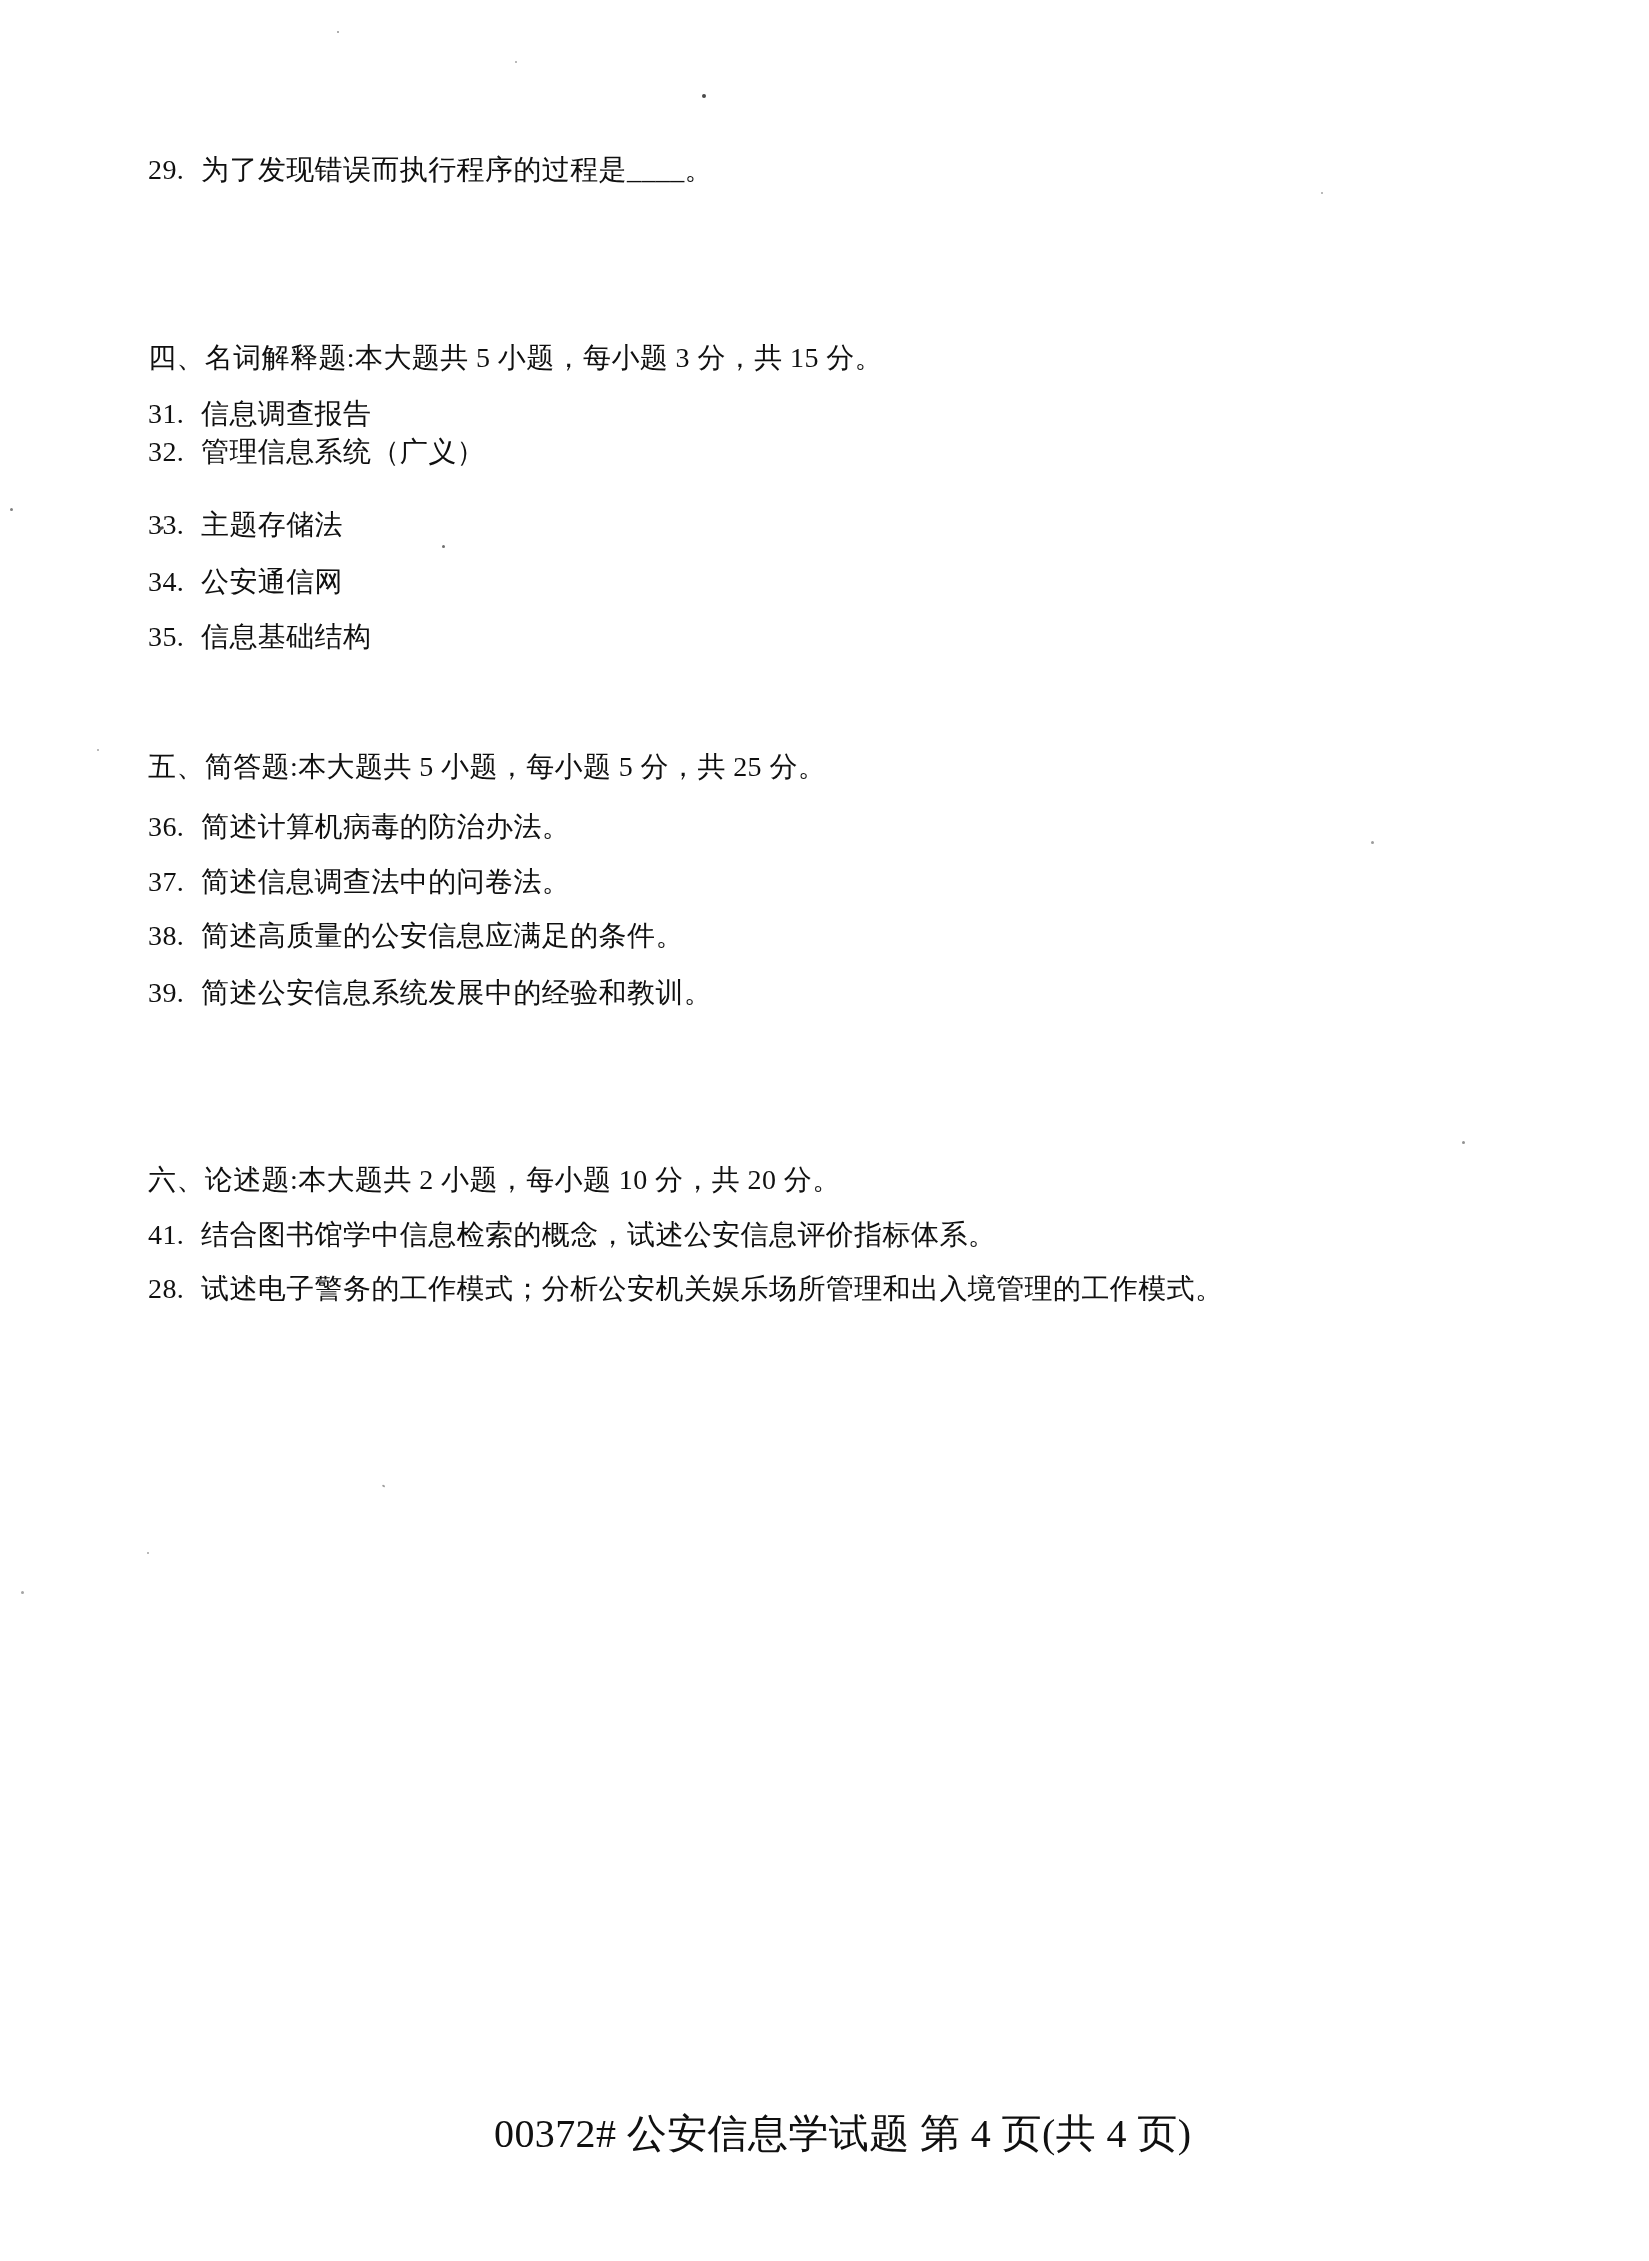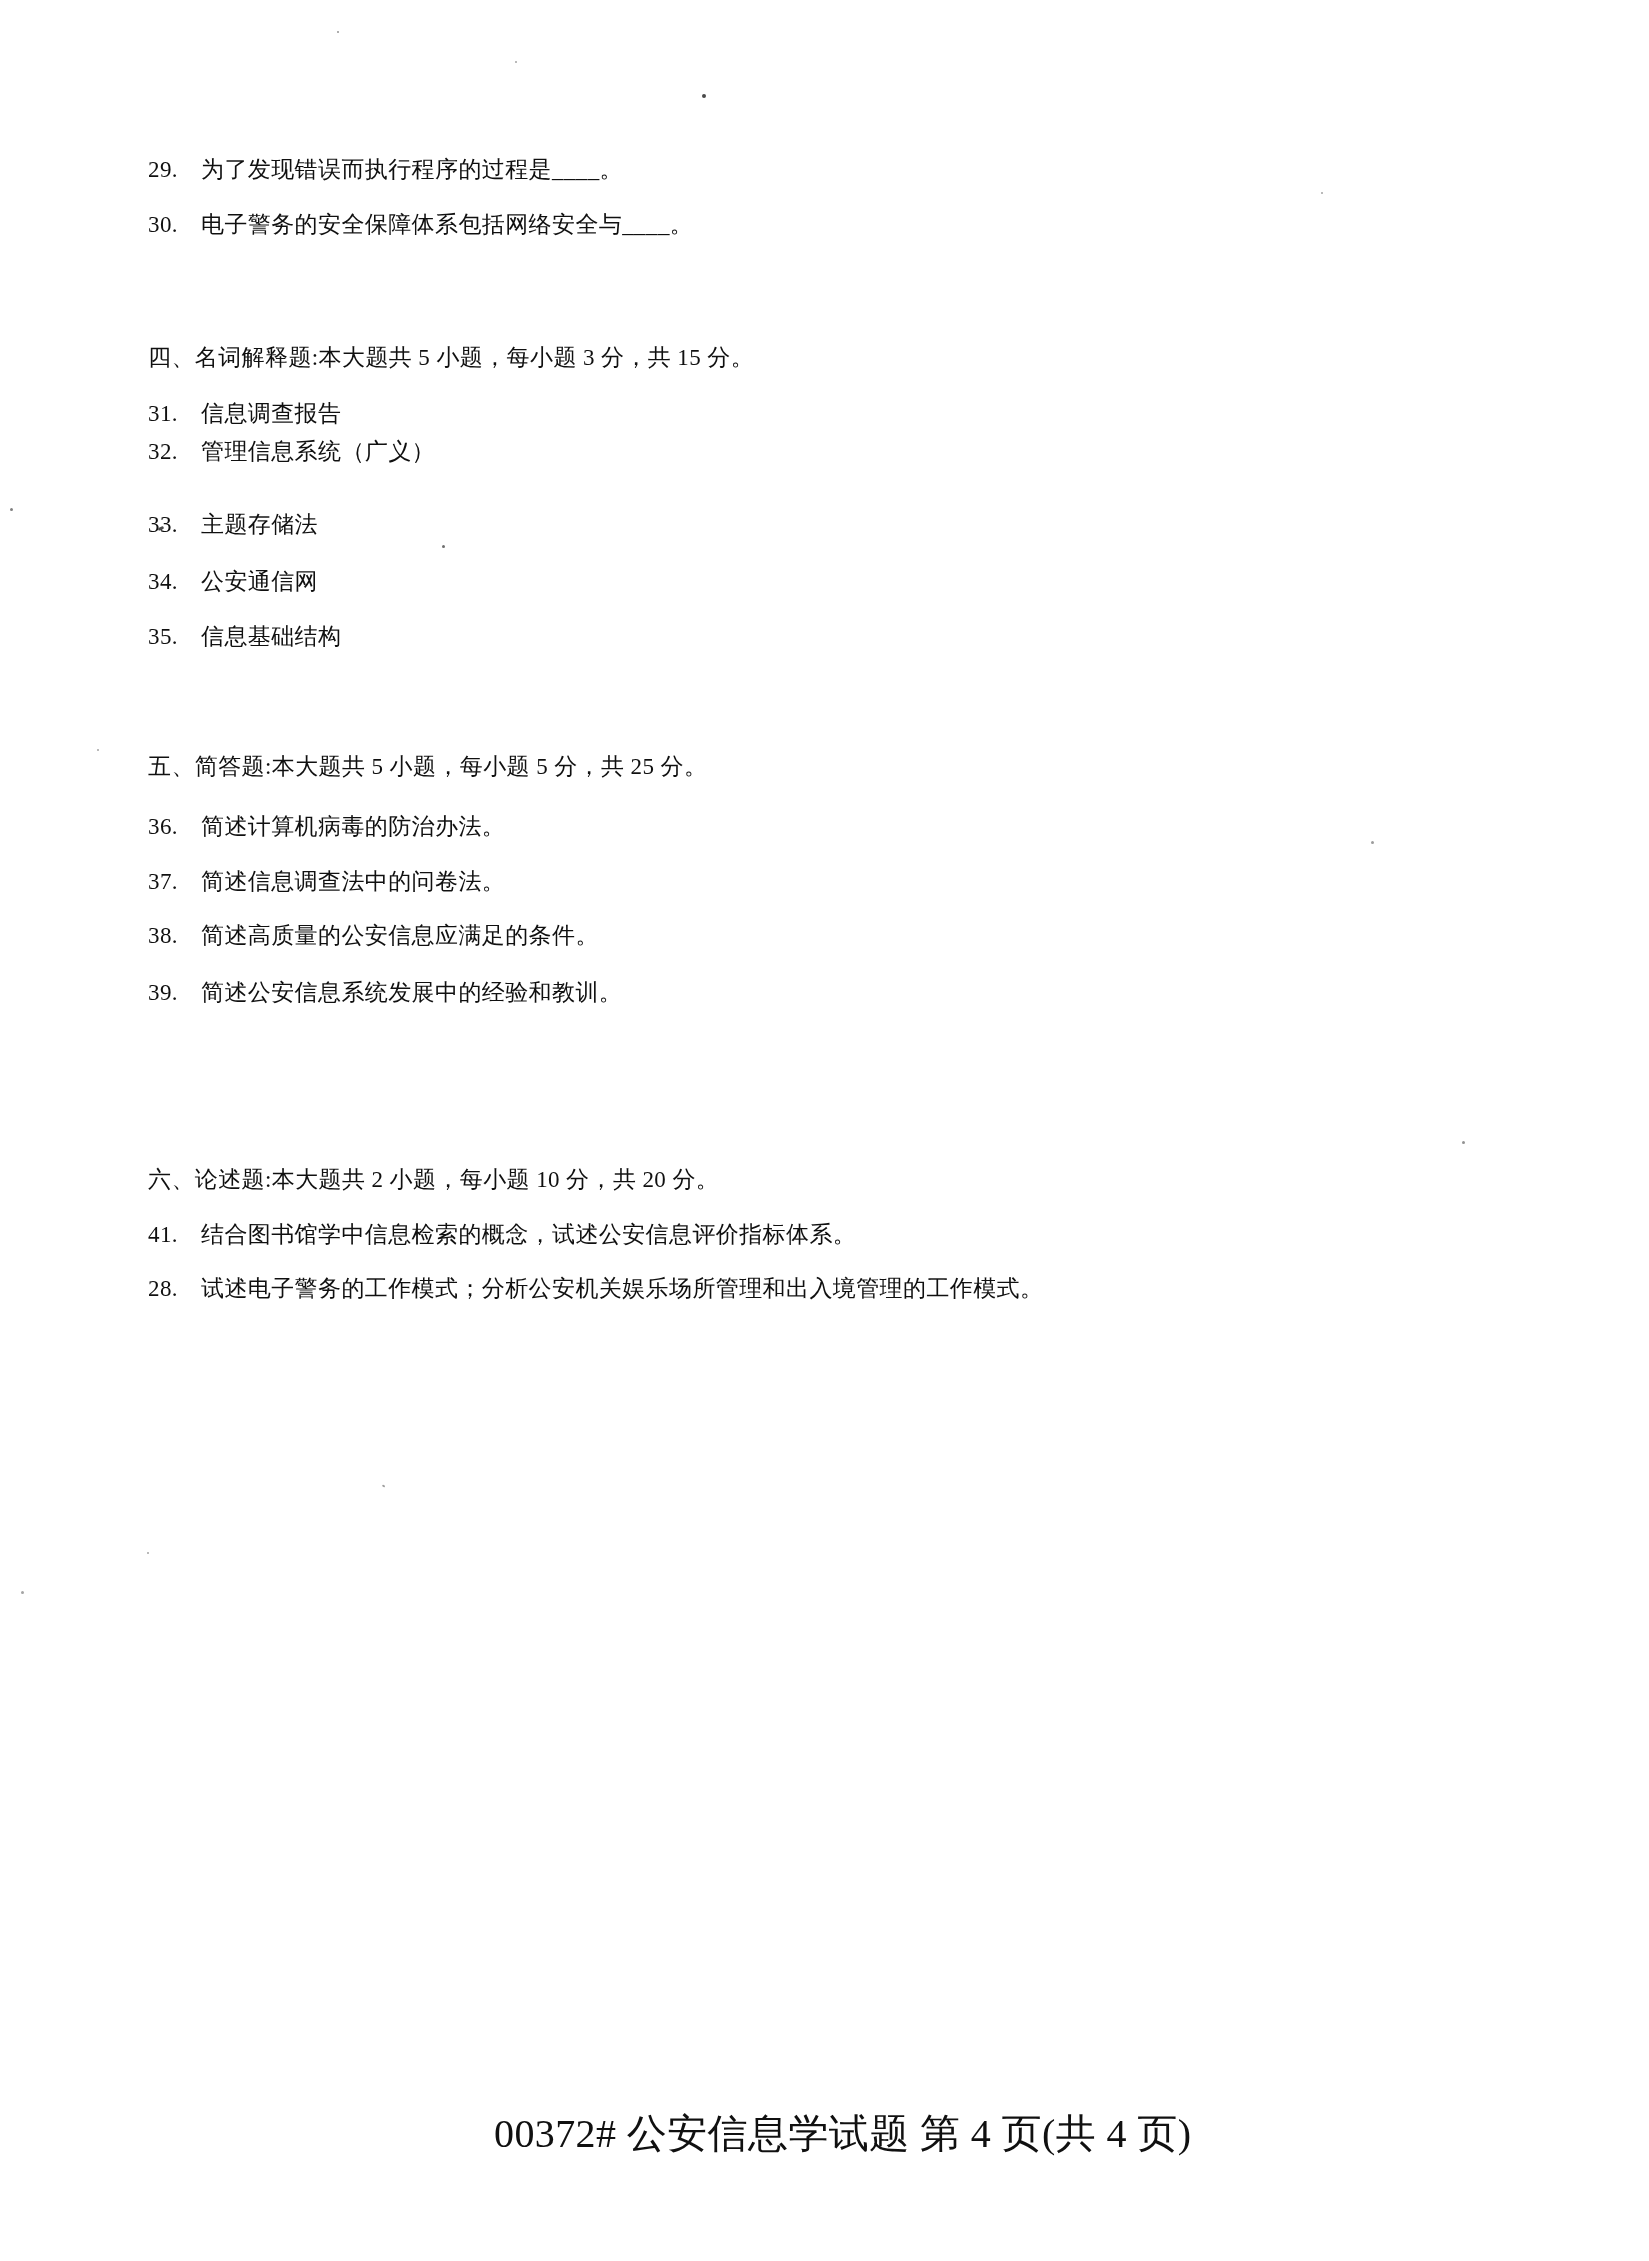--- a/index.html
+++ b/index.html
@@ -11,21 +11,21 @@
     position: relative;
     width: 1649px;
     height: 2261px;
     background: #ffffff;
     overflow: hidden;
     font-family: "Liberation Serif", "DejaVu Serif", serif;
     color: #101010;
   }
   .line {
     position: absolute;
-    font-size: 23px;
+    font-size: 28px;
     line-height: 39px;
     white-space: nowrap;
     letter-spacing: 0.4px;
   }
   .heading {
     font-weight: 400;
   }
   .qnum {
     display: inline-block;
     min-width: 53px;
@@ -42,21 +42,20 @@
     background: #4a4a4a;
     border-radius: 50%;
   }
 </style>
 </head>
 <body>
 
 <div class="page">
 
   <div class="line" style="top:150px;left:148px"><span class="qnum">29.</span><span>为了发现错误而执行程序的过程是____。</span></div>
-  <div class="line" style="top:205px;left:148px"><span class="qnum">30.</span><span>电子警务的安全保障体系包括网络安全与____。</span></div>
 
   <div class="line heading" style="top:338px;left:148px">四、名词解释题:本大题共 5 小题，每小题 3 分，共 15 分。</div>
   <div class="line" style="top:394px;left:148px"><span class="qnum">31.</span><span>信息调查报告</span></div>
   <div class="line" style="top:432px;left:148px"><span class="qnum">32.</span><span>管理信息系统（广义）</span></div>
   <div class="line" style="top:505px;left:148px"><span class="qnum">33.</span><span>主题存储法</span></div>
   <div class="line" style="top:562px;left:148px"><span class="qnum">34.</span><span>公安通信网</span></div>
   <div class="line" style="top:617px;left:148px"><span class="qnum">35.</span><span>信息基础结构</span></div>
 
   <div class="line heading" style="top:747px;left:148px">五、简答题:本大题共 5 小题，每小题 5 分，共 25 分。</div>
   <div class="line" style="top:807px;left:148px"><span class="qnum">36.</span><span>简述计算机病毒的防治办法。</span></div>

